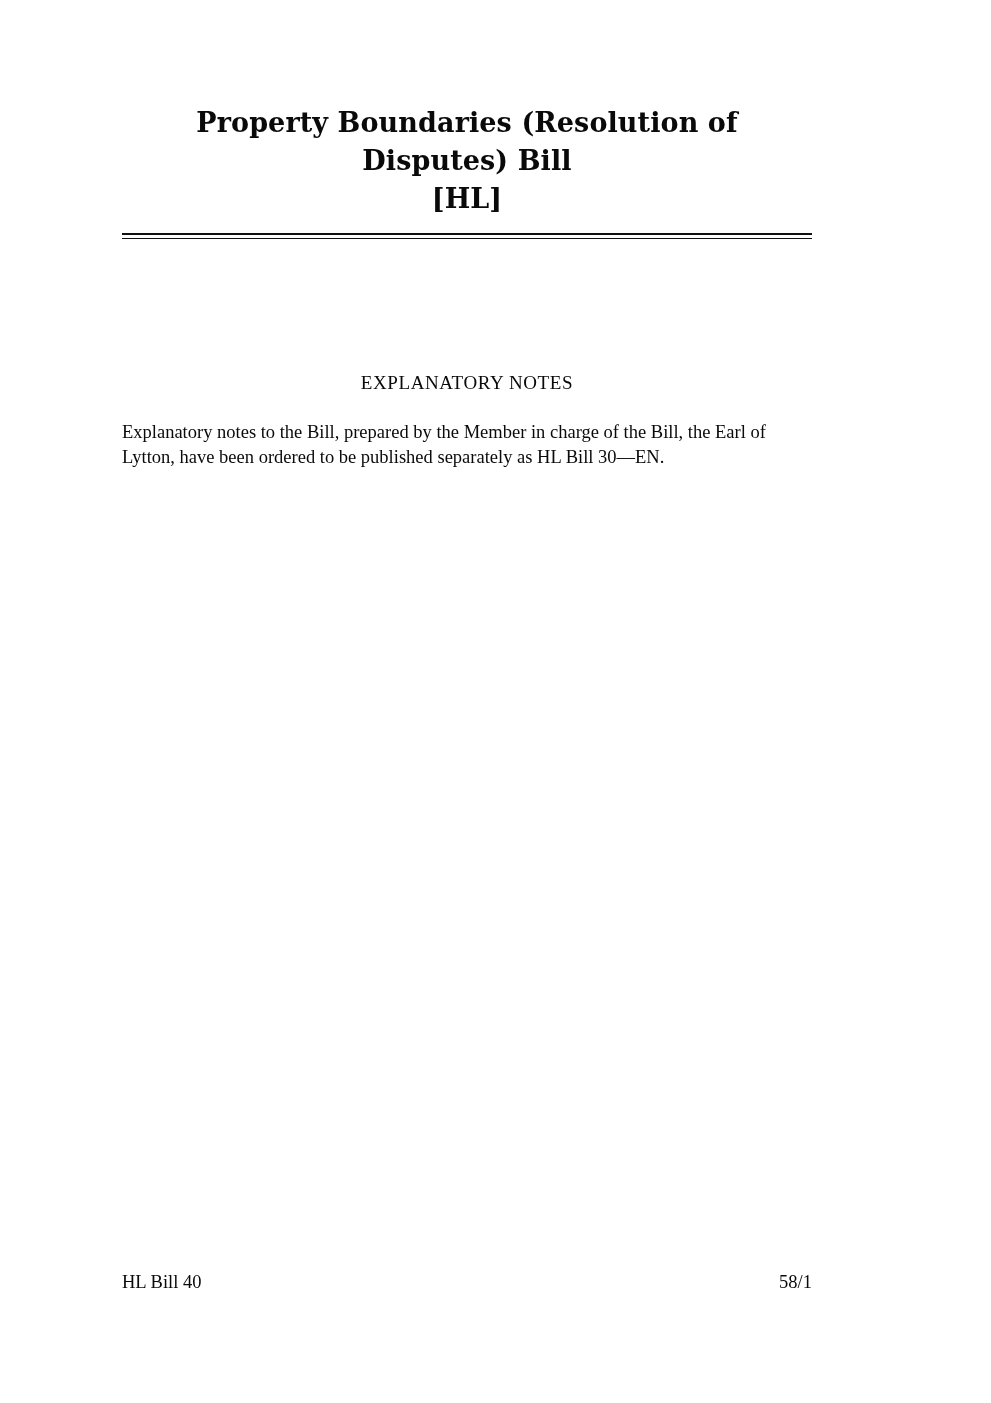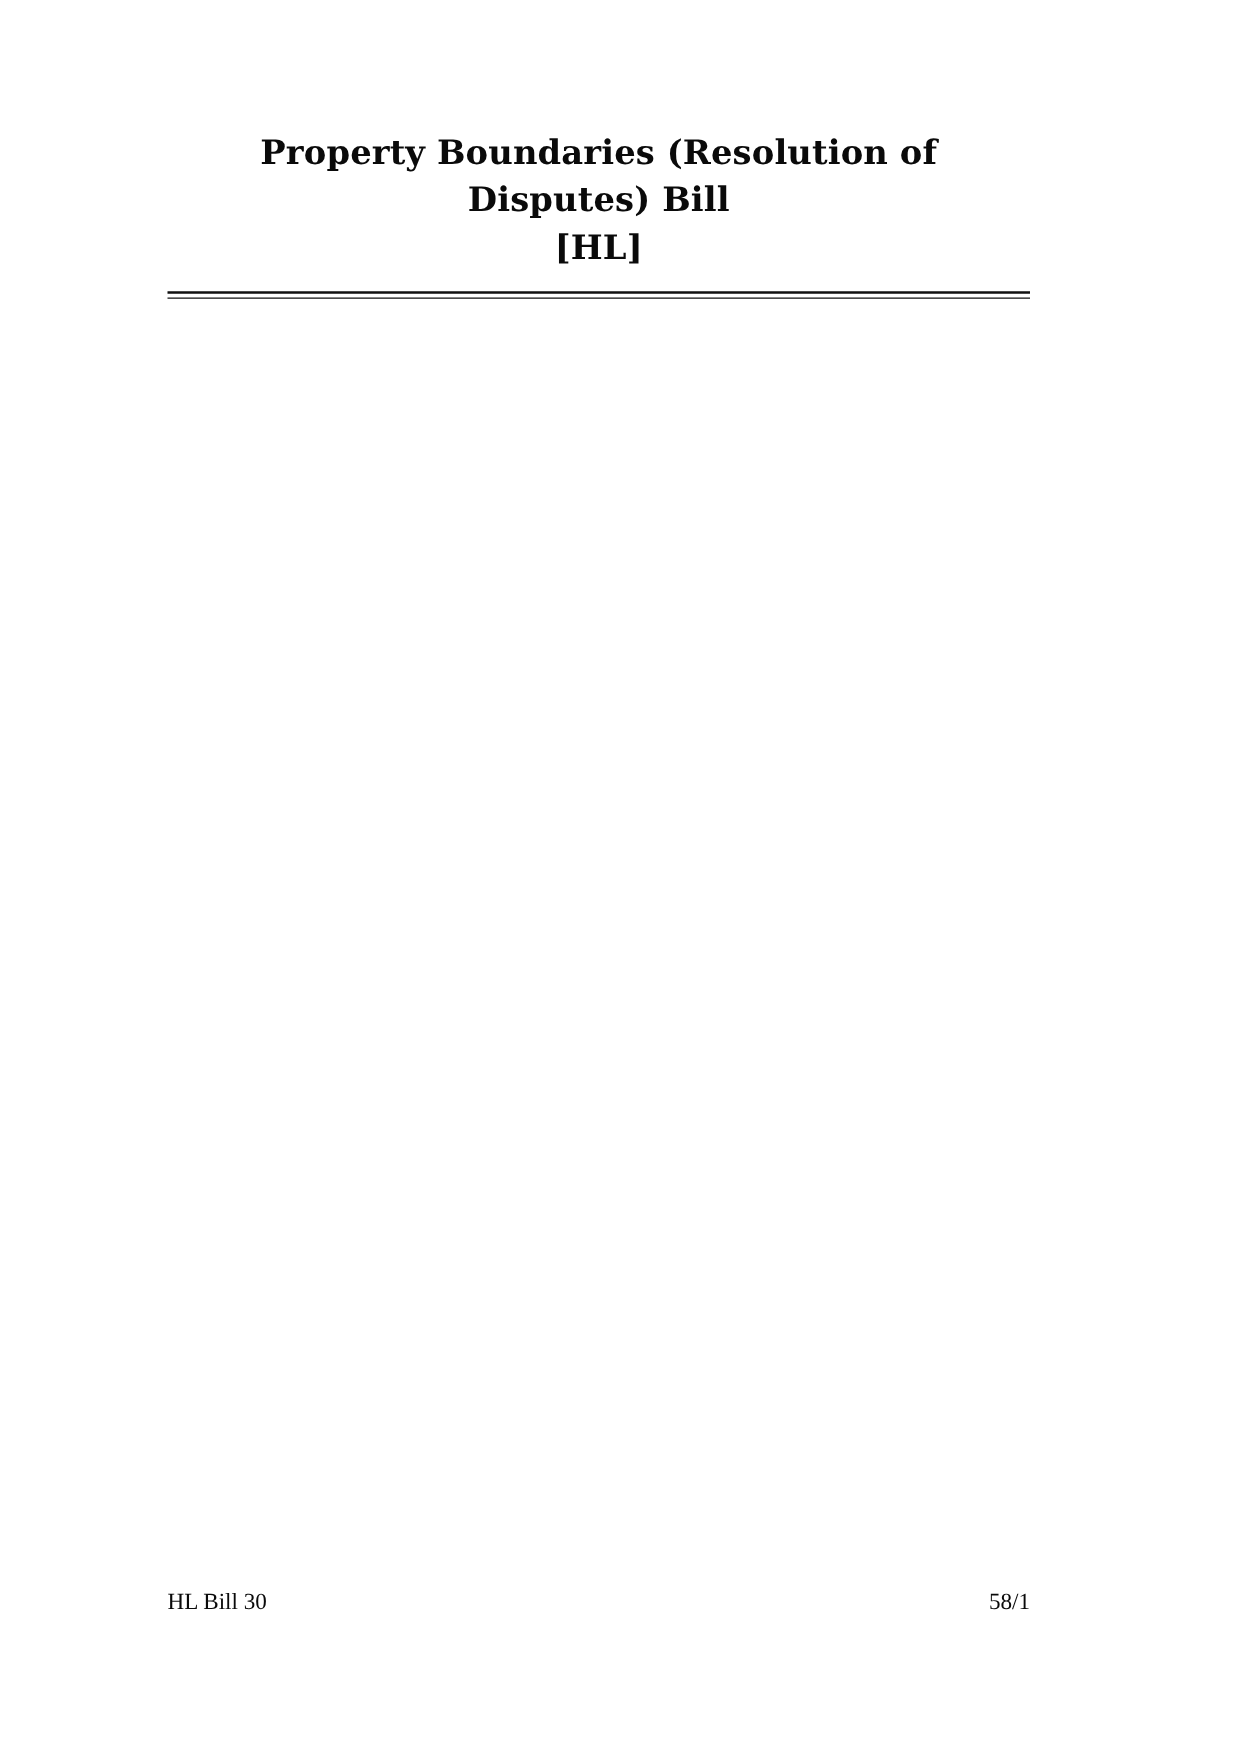--- a/index.html
+++ b/index.html
@@ -11,21 +11,21 @@
     width: 991px;
     height: 1403px;
     position: relative;
     font-family: "Liberation Serif", serif;
     color: #0a0a0a;
     overflow: hidden;
   }
 
   .page {
     position: absolute;
-    left: 16px;
+    left: 4px;
     top: 0;
     width: 788px;
     height: 1403px;
     background: #ffffff;
   }
 
   .content {
     position: absolute;
     left: 118px;
     top: 0;
@@ -94,21 +94,25 @@
 
   <div class="content">
 
     <h1 class="doc-title">
       <span>Property Boundaries (Resolution of Disputes) Bill</span><br>
       <span>[HL]</span>
     </h1>
 
     <div class="rule-double"></div>
 
+    <div class="notes-block">
+      <div class="notes-heading">EXPLANATORY NOTES</div>
+      <p class="notes-body">Explanatory notes to the Bill, prepared by the Member in charge of the Bill, the Earl of Lytton, have been ordered to be published separately as HL Bill 30—EN.</p>
+    </div>
 
   </div>
 
   <div class="footer">
-    <span class="footer-left">HL Bill 30</span>
+    <span class="footer-left">HL Bill 40</span>
     <span class="footer-right">58/1</span>
   </div>
 
 </div>
 
 </body></html>

